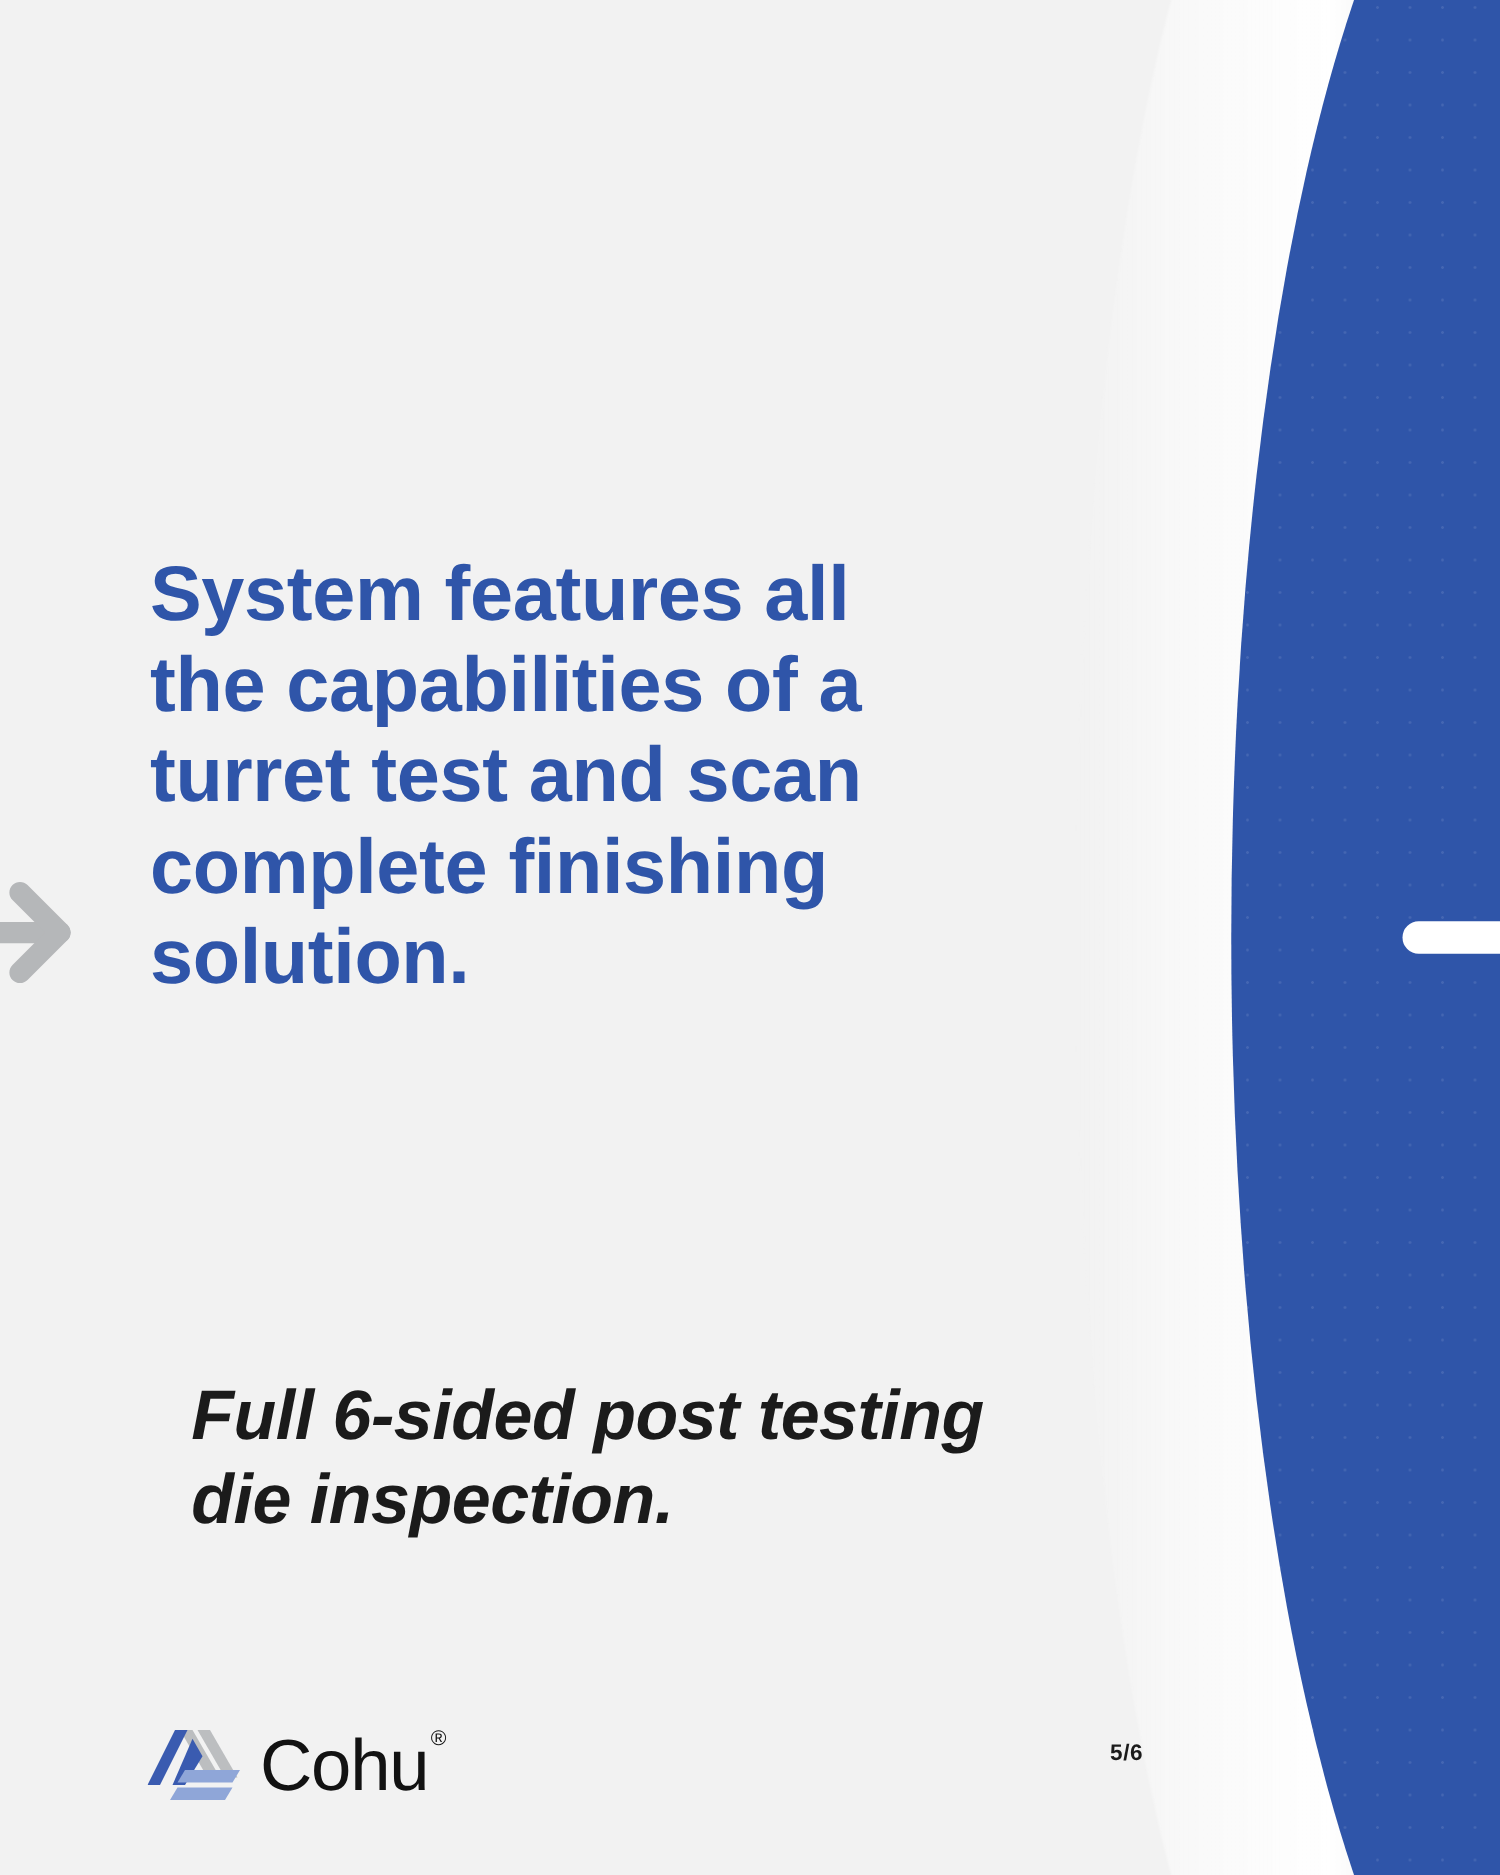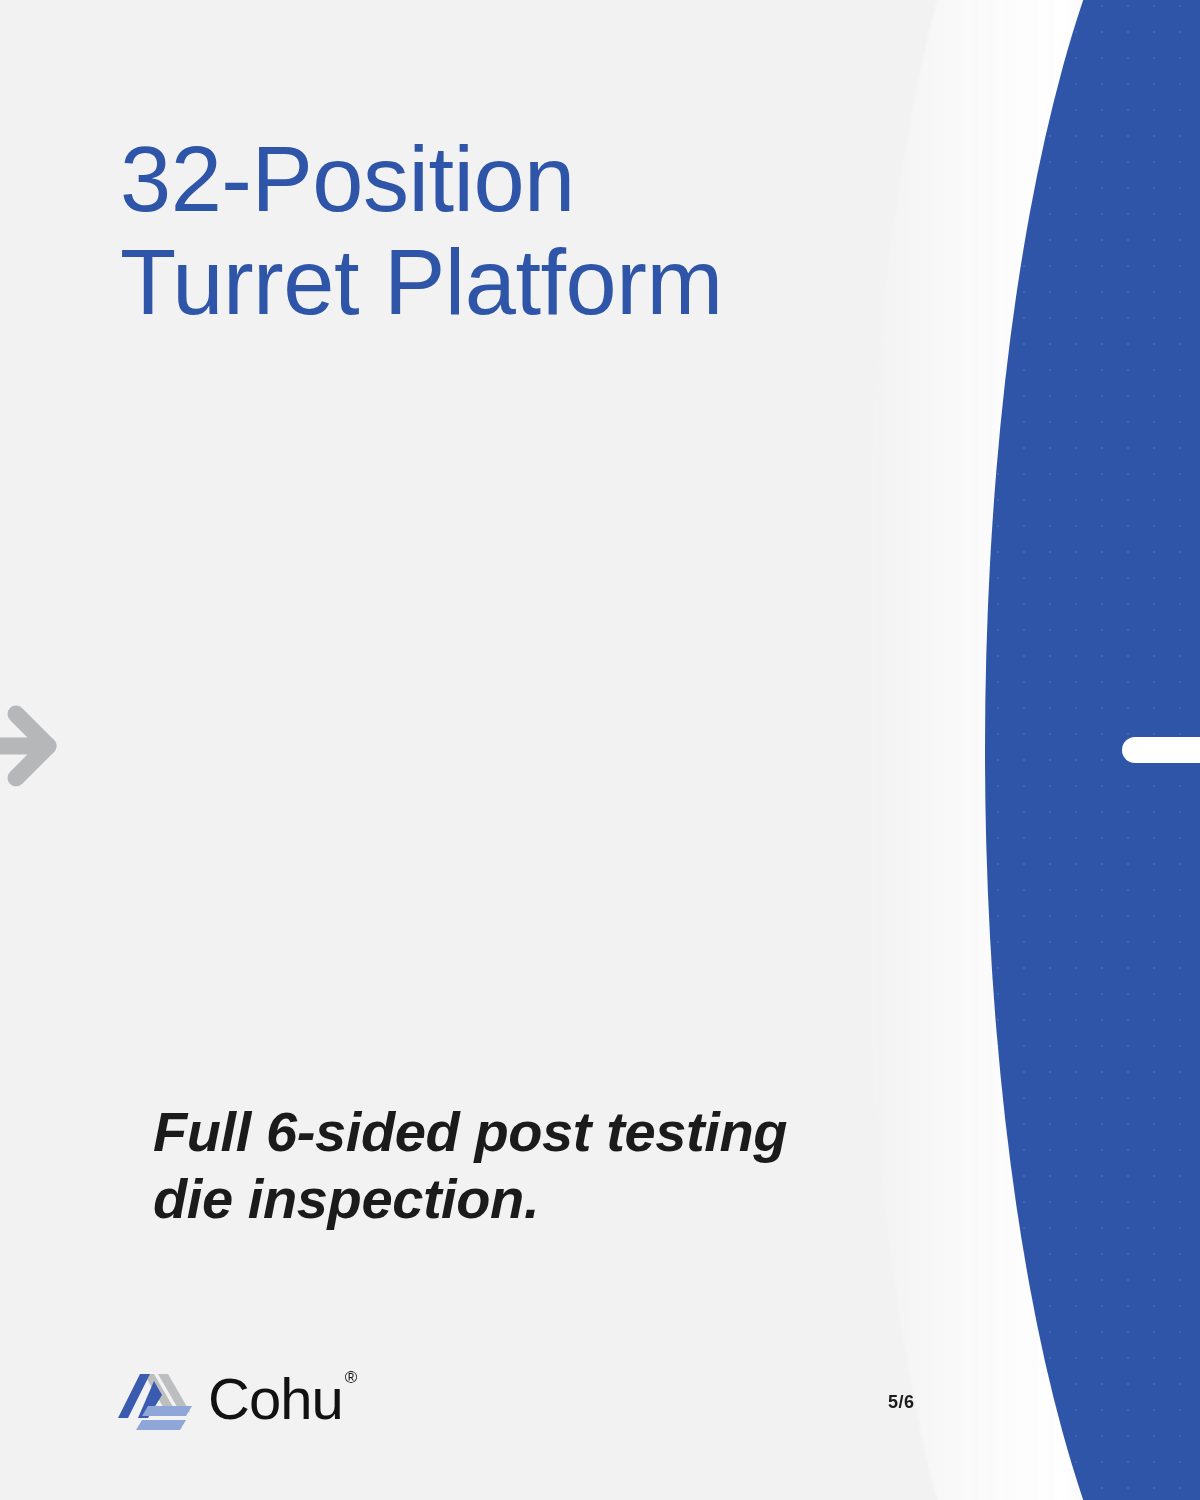--- a/index.html
+++ b/index.html
@@ -121,21 +121,21 @@
     white-space: pre-line;
     margin-left: 33px;
   }
 
   
   .logo {
     position: absolute;
     left: 118px;
     top: 1372px;
     display: flex;
-    align-items: flex-start;
+    align-items: flex-end;
     height: 72px;
   }
   .logo-mark { display: block; }
   .logo-word {
     margin-left: 10px;
     color: #121212;
     font-size: 58px;
     font-weight: 500;
     letter-spacing: -1px;
     line-height: 1;
@@ -172,23 +172,26 @@
 
   <div class="right-tick"></div>
 
   <svg class="left-arrow" viewBox="0 0 100 92" aria-hidden="true">
     <g fill="none" stroke="#b5b7b9" stroke-width="17" stroke-linecap="round" stroke-linejoin="round">
       <path d="M -40 46 L 78 46"></path>
       <path d="M 46 14 L 78 46 L 46 78"></path>
     </g>
   </svg>
 
-  <div class="headline">32-Position
-Turret Platform</div>
-
+
+  <div class="subhead">System features all
+the capabilities of a
+turret test and scan
+complete finishing
+solution.</div>
 
   <div class="caption">Full 6-sided post testing
 die inspection.</div>
 
   <div class="logo">
     <svg class="logo-mark" width="80" height="62" viewBox="0 0 80 62" aria-hidden="true">
 
       <polygon points="26,2 36,2 58,40 48,40" fill="#bcbec0"></polygon>
       <polygon points="40,2 50,2 72,40 62,40" fill="#bcbec0"></polygon>
 

